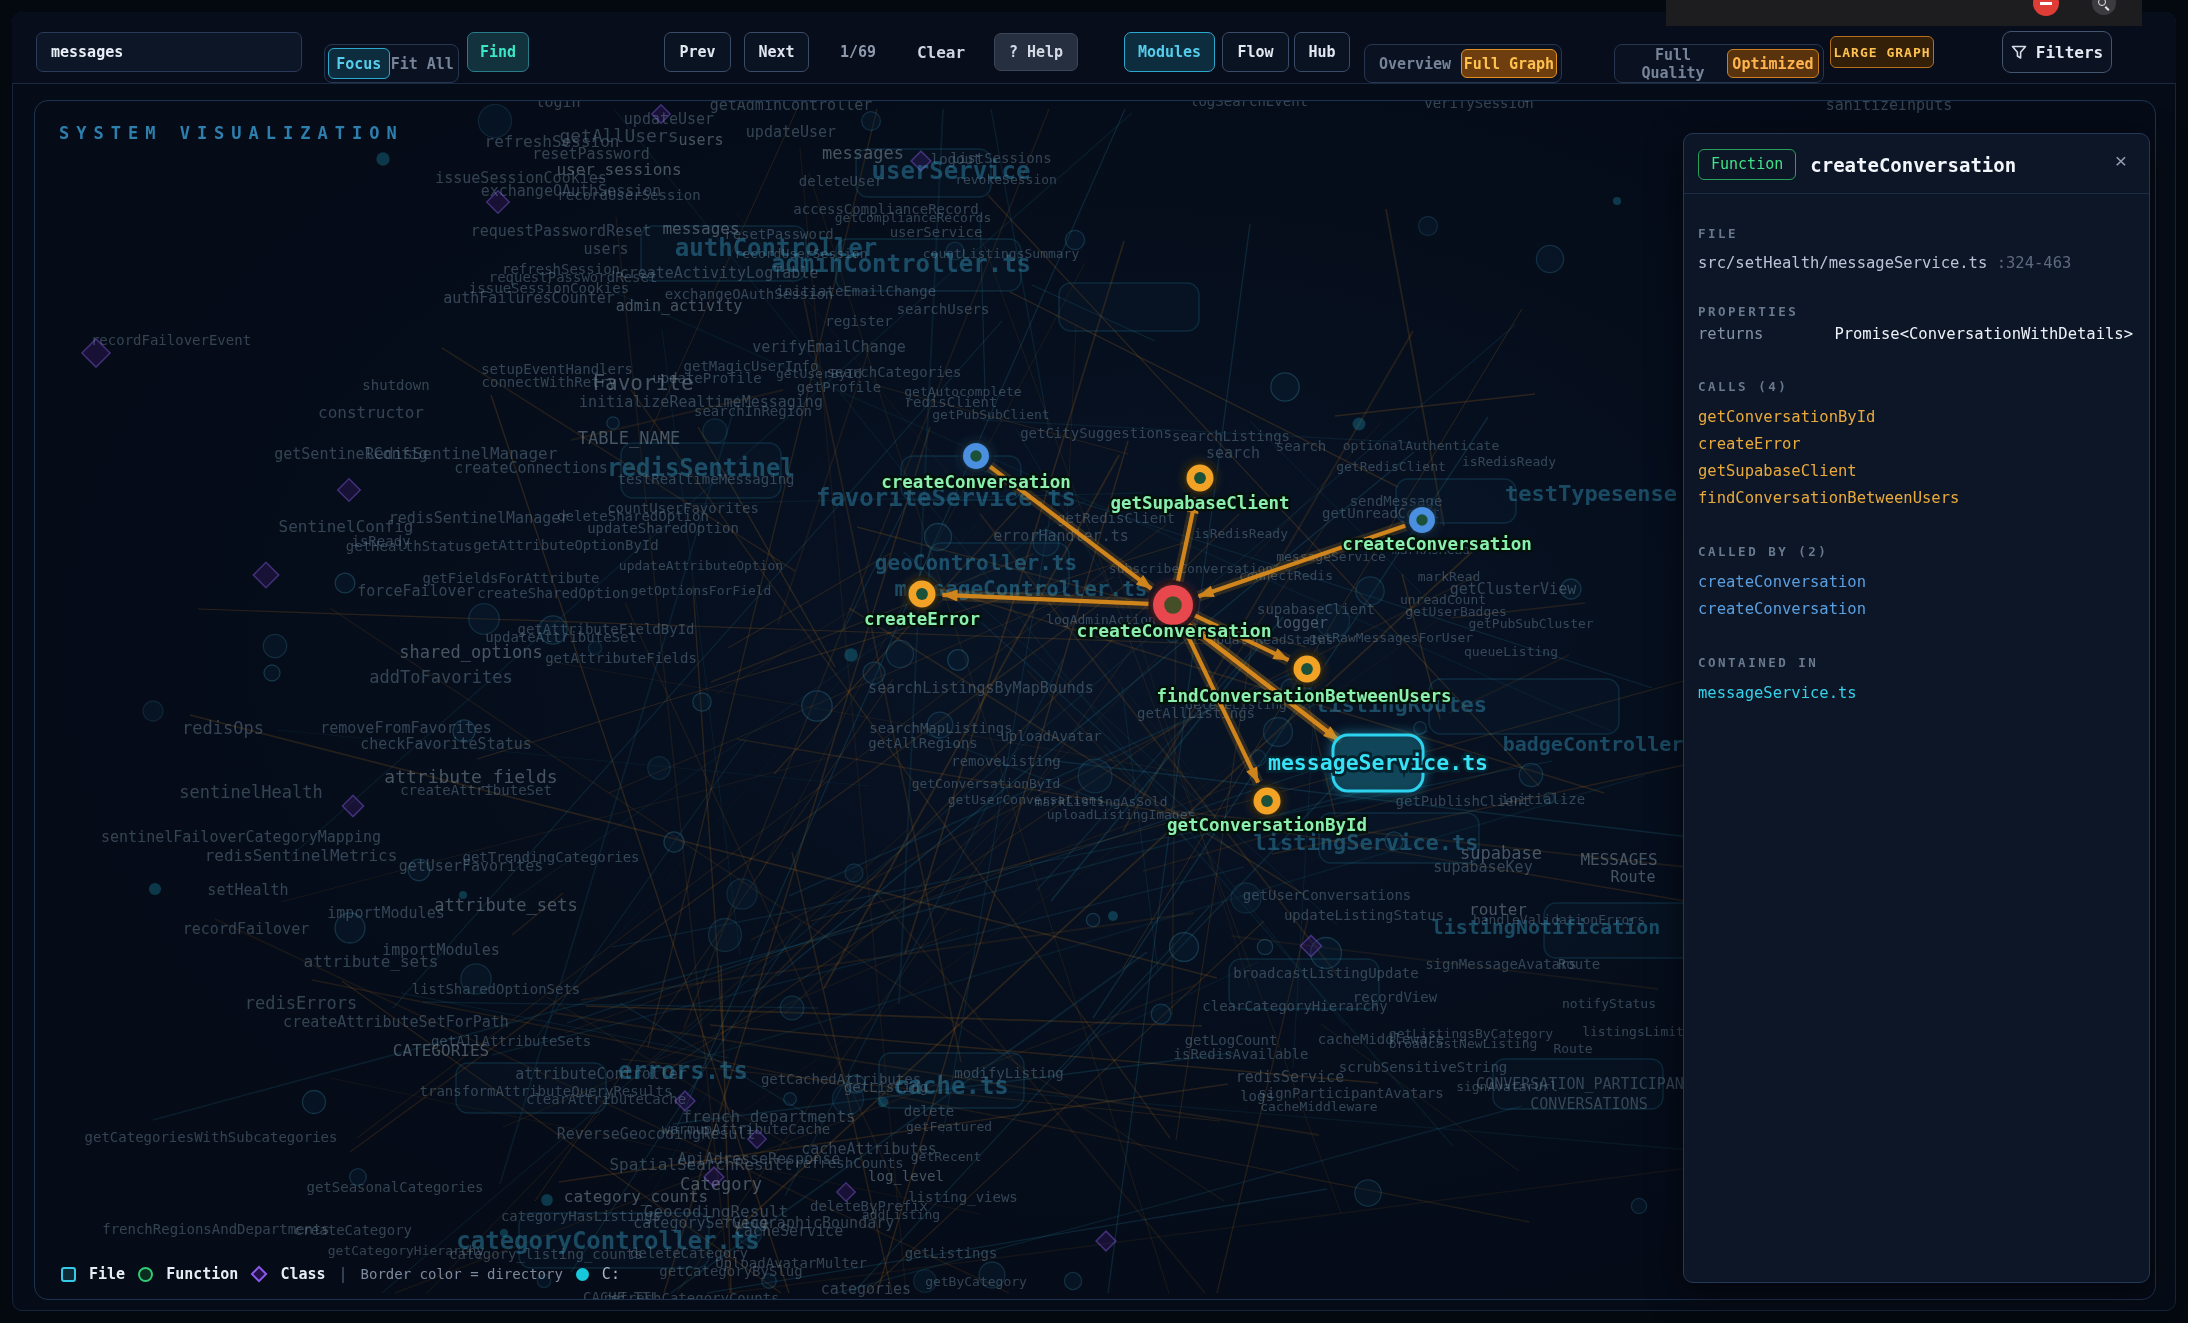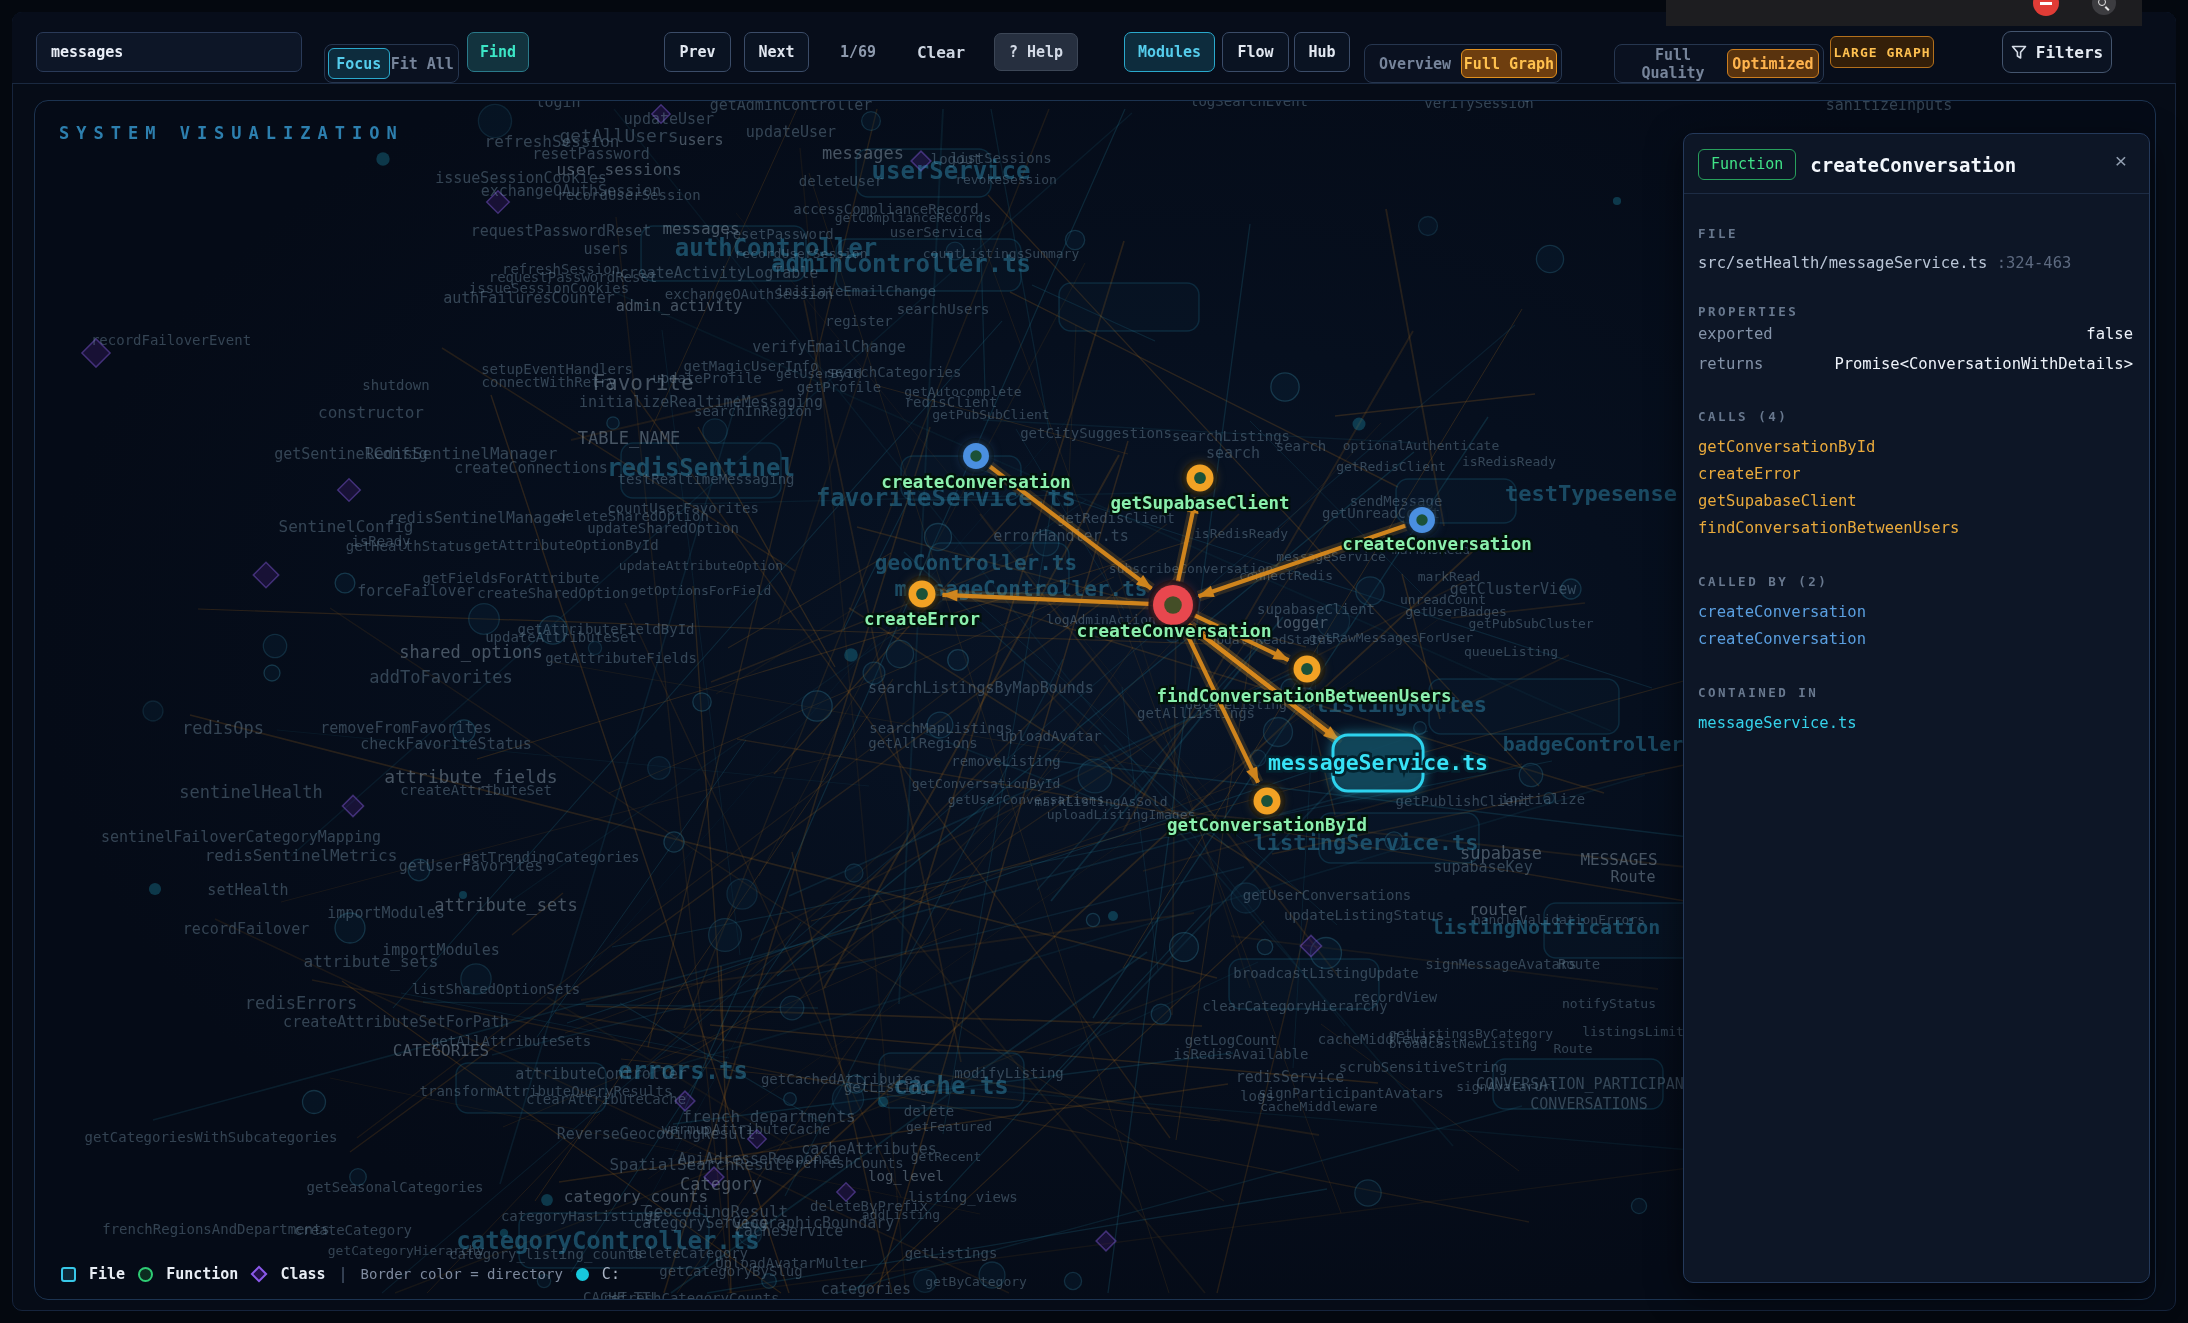--- a/index.html
+++ b/index.html
@@ -715,24 +715,20 @@
     <button class="close-x">×</button>
   </div>
   <div class="panel-body">
     <div class="sec-h mt30">FILE</div>
     <div class="file-path">
       <span>src/setHealth/messageService.ts</span>
       <span class="file-range">:324-463</span>
     </div>
     <div class="sec-h mt32">PROPERTIES</div>
     <div class="prop-row">
-      <span class="prop-label">exported</span>
-      <span class="prop-value">false</span>
-    </div>
-    <div class="prop-row">
       <span class="prop-label">returns</span>
       <span class="prop-value">Promise&lt;ConversationWithDetails&gt;</span>
     </div>
     <div class="sec-h mt30">CALLS (4)</div>
     <div class="link-list">
       <a class="plink lk-amber">getConversationById</a>
       <a class="plink lk-amber">createError</a>
       <a class="plink lk-amber">getSupabaseClient</a>
       <a class="plink lk-amber">findConversationBetweenUsers</a>
     </div>

